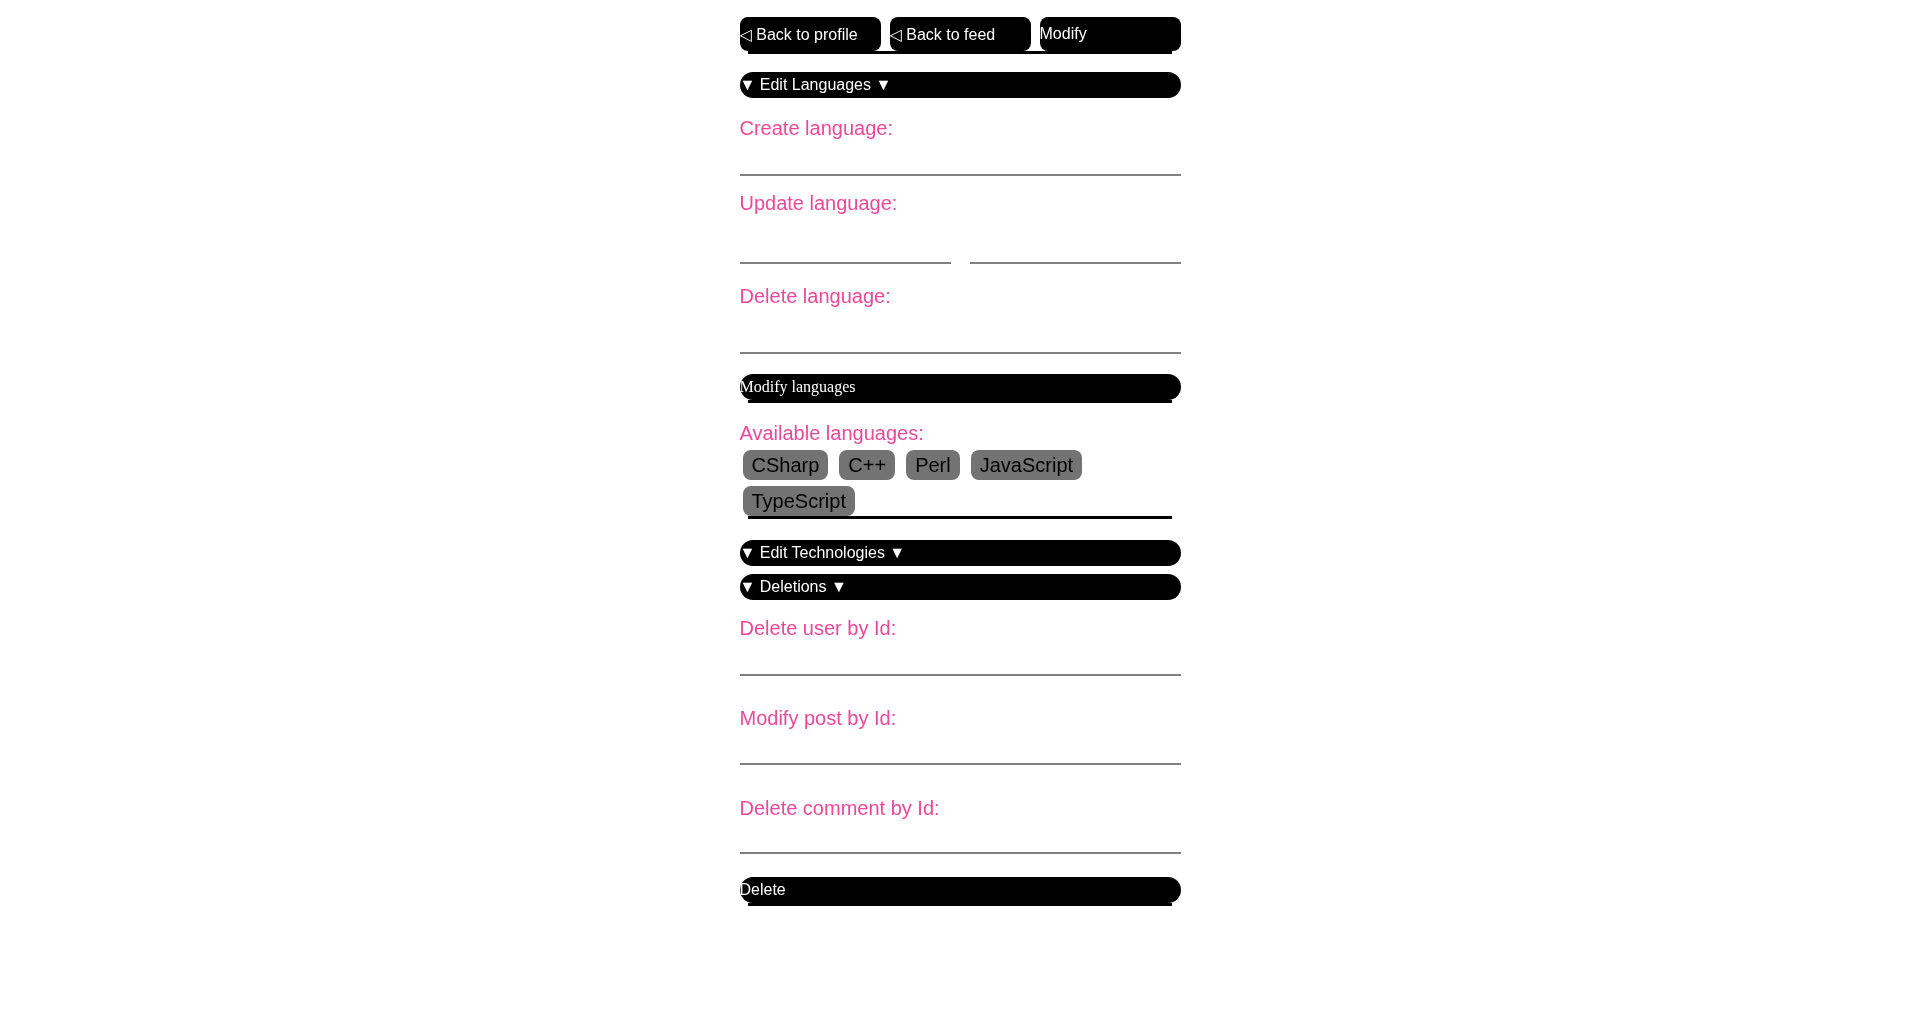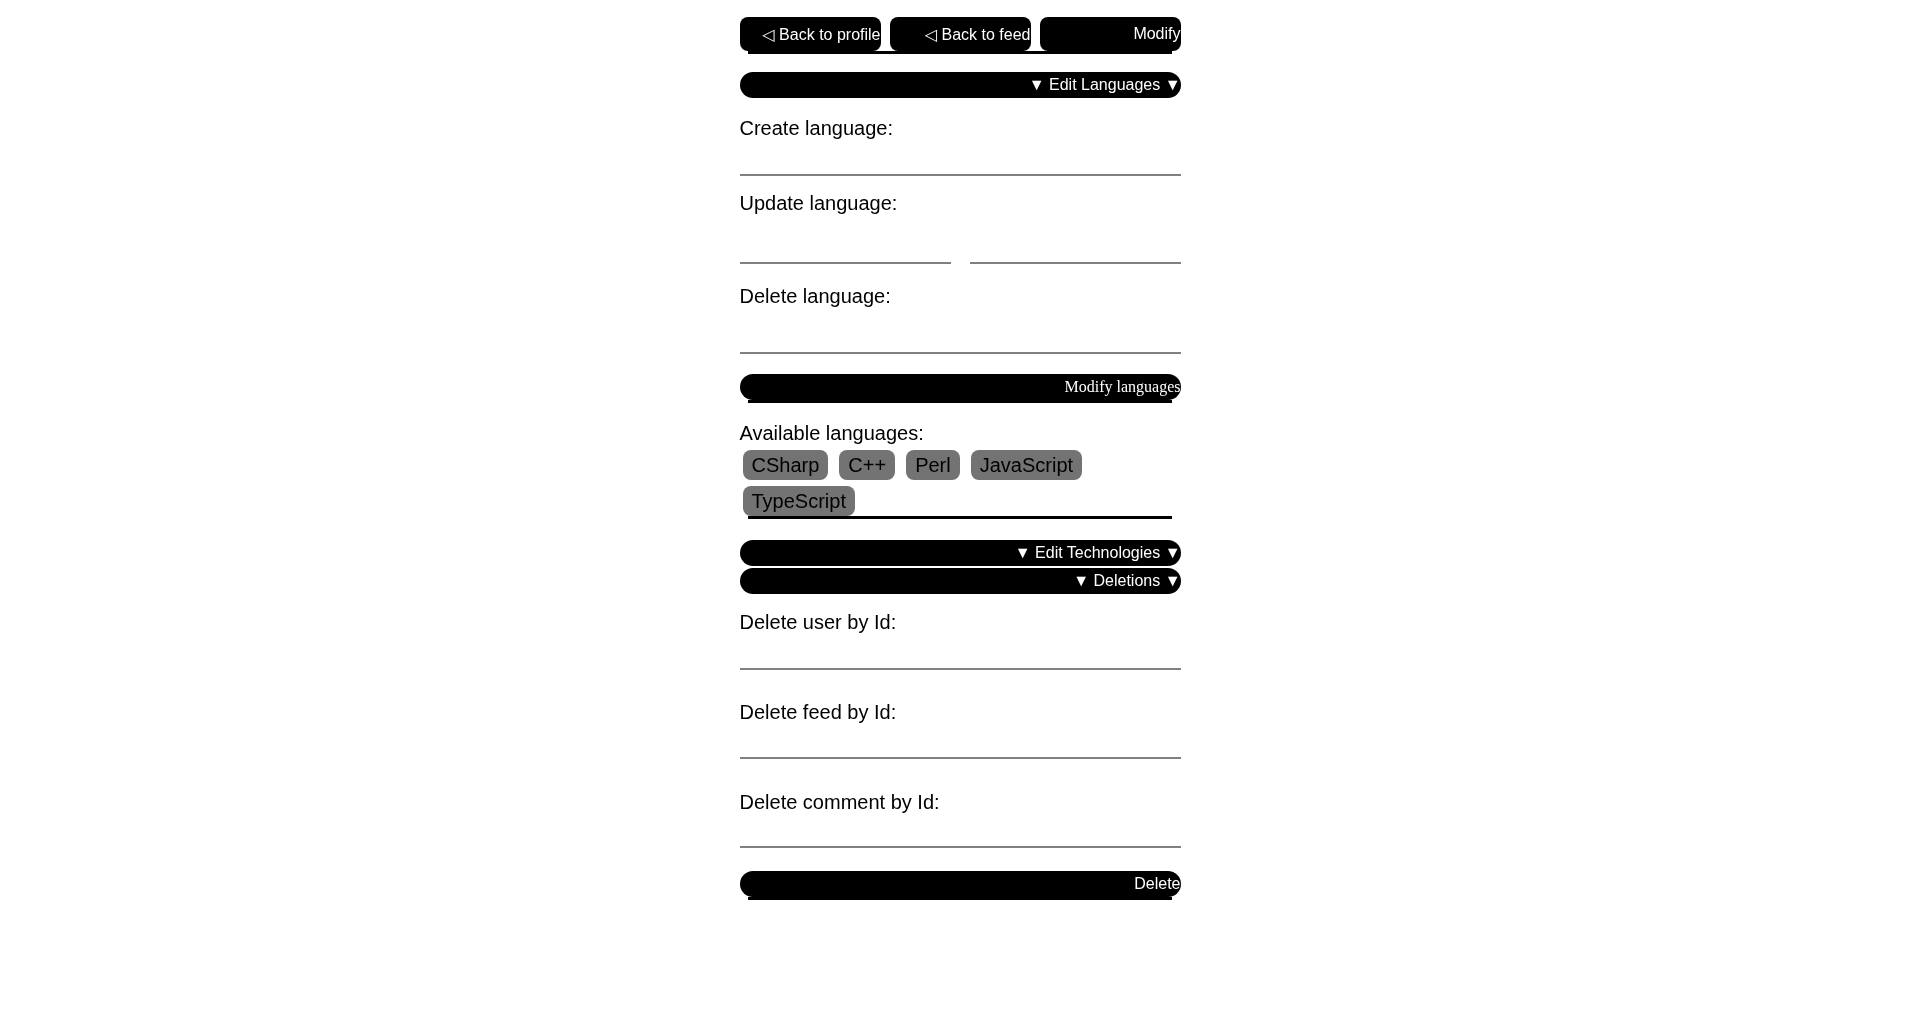--- a/index.html
+++ b/index.html
@@ -13,21 +13,21 @@
   .container { width: 441px; margin: 0 auto; }
 
   .btn {
     display: block;
     background: #000000;
     color: #ffffff;
     border: none;
     border-radius: 8px;
     font-family: "Liberation Sans", sans-serif;
     font-size: 16px;
-    text-align: right;
+    text-align: left;
     cursor: pointer;
     padding: 0;
   }
   .nav-row { display: flex; justify-content: space-between; margin-top: 17px; }
   .nav-btn { width: 141px; height: 34px; }
   .full-btn { width: 100%; height: 26px; border-radius: 15px; }
 
   hr.divider {
     border: none;
     height: 3px;
@@ -37,21 +37,21 @@
   }
   .hr-top { margin-top: 14px; }
   .hr-langs { margin-top: 8px; }
   .hr-tags { margin-top: 14px; }
   .hr-bottom { margin-top: 10px; }
 
   .field-label {
     display: block;
     font-size: 20px;
     line-height: 23px;
-    color: #000000;
+    color: #ec4899;
   }
   .line-input {
     display: block;
     width: 100%;
     border: none;
     border-bottom: 2px solid #808080;
     outline: none;
     background: transparent;
     font-size: 20px;
     font-family: "Liberation Sans", sans-serif;
@@ -81,21 +81,21 @@
     display: inline-block;
     background: #737373;
     color: #000000;
     border-radius: 8px;
     font-size: 20px;
     line-height: 24px;
     padding: 3px 9px;
   }
 
   .toggle-tech { margin-top: 21px; }
-  .toggle-del { margin-top: 2px; }
+  .toggle-del { margin-top: 8px; }
   .lbl-user { margin-top: 17px; }
   .inp-user { height: 36px; }
   .lbl-post { margin-top: 31px; }
   .inp-post { height: 35px; }
   .lbl-comment { margin-top: 32px; }
   .inp-comment { height: 34px; }
   .btn-delete { margin-top: 23px; }
 </style>
 </head>
 <body>
@@ -140,21 +140,21 @@
 
   <hr class="divider hr-tags">
 
   <button class="btn full-btn toggle-tech">▼ Edit Technologies ▼</button>
 
   <button class="btn full-btn toggle-del">▼ Deletions ▼</button>
 
   <label class="field-label lbl-user">Delete user by Id:</label>
   <input class="line-input inp-user" type="text" value="" style="">
 
-  <label class="field-label lbl-post">Delete feed by Id:</label>
+  <label class="field-label lbl-post">Modify post by Id:</label>
   <input class="line-input inp-post" type="text" value="" style="">
 
   <label class="field-label lbl-comment">Delete comment by Id:</label>
   <input class="line-input inp-comment" type="text" value="" style="">
 
   <button class="btn full-btn btn-delete">Delete</button>
 
   <hr class="divider hr-bottom">
 
 </div>

